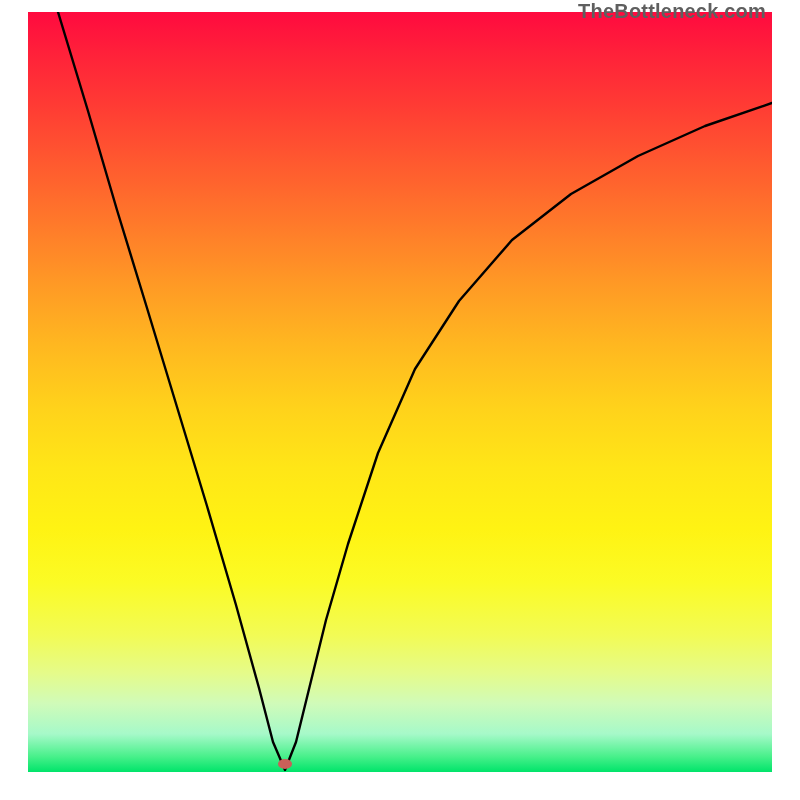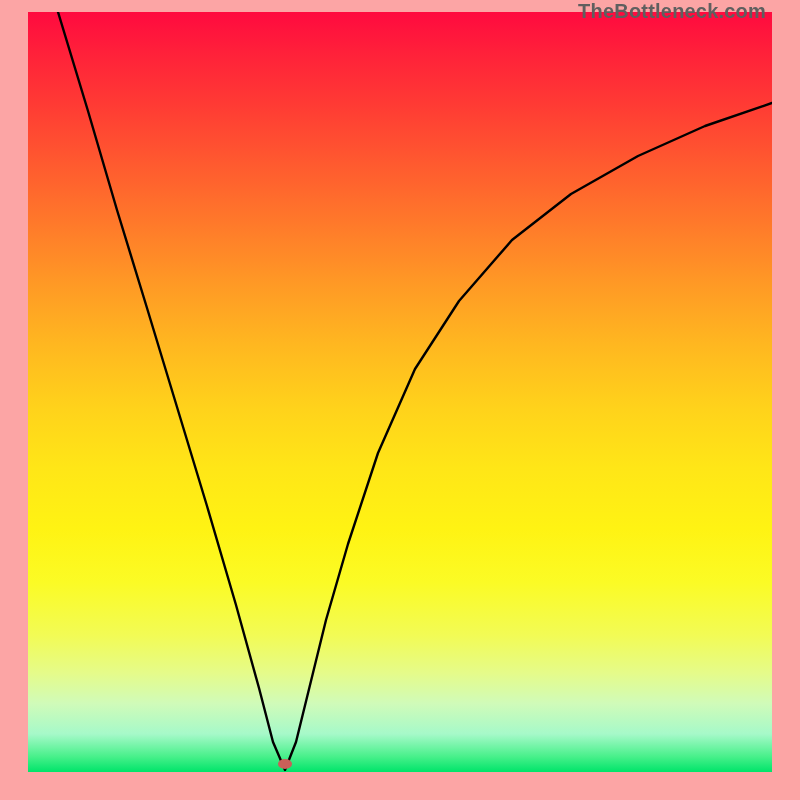--- a/index.html
+++ b/index.html
@@ -1,20 +1,20 @@
 <!DOCTYPE html>
 <html><head>
 <meta charset="utf-8">
 <style>
   * { margin: 0; padding: 0; box-sizing: border-box; }
   html, body { width: 800px; height: 800px; overflow: hidden; background: #000; }
   .frame {
     width: 800px;
     height: 800px;
-    background: #fca5a5;
+    background: #ffffff;
     position: relative;
     text-align: center;
   }
   .plot-area {
     position: absolute;
     left: 28px;
     top: 12px;
     width: 744px;
     height: 760px;
     background: linear-gradient(to bottom,

